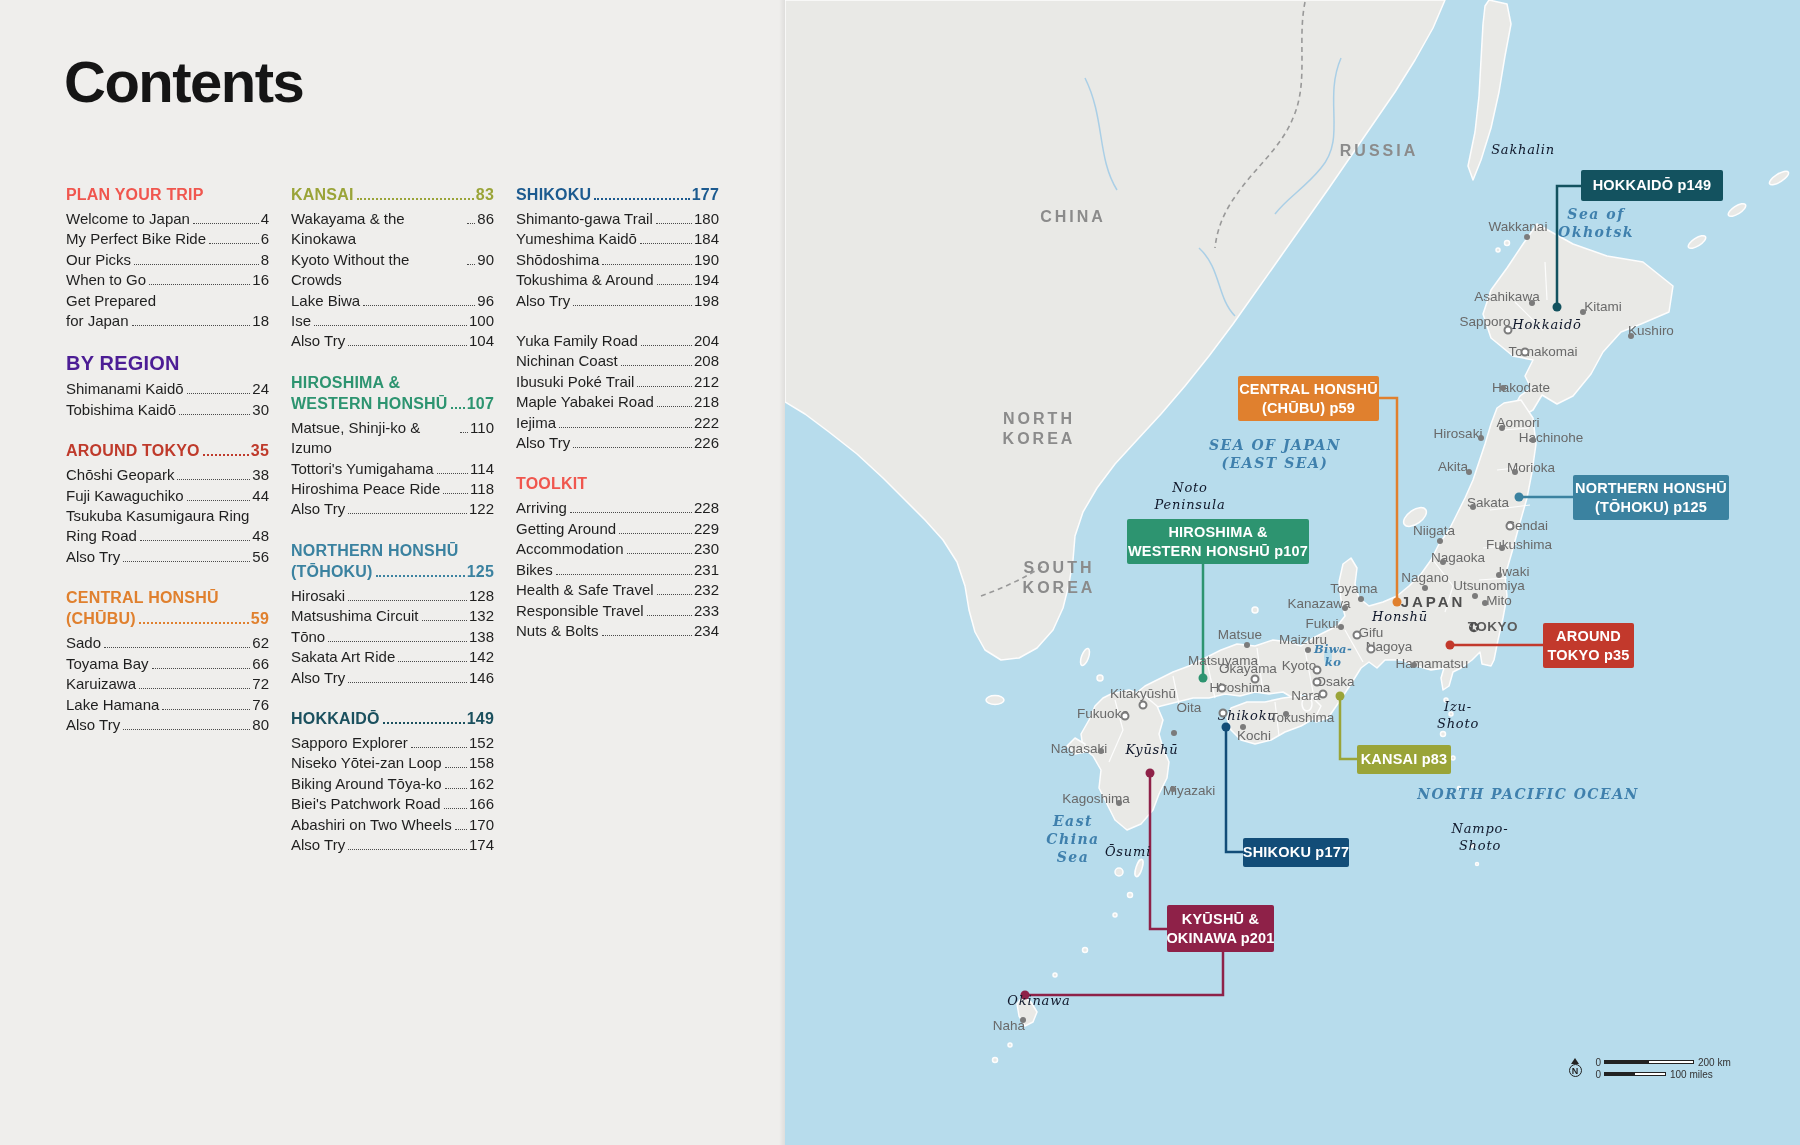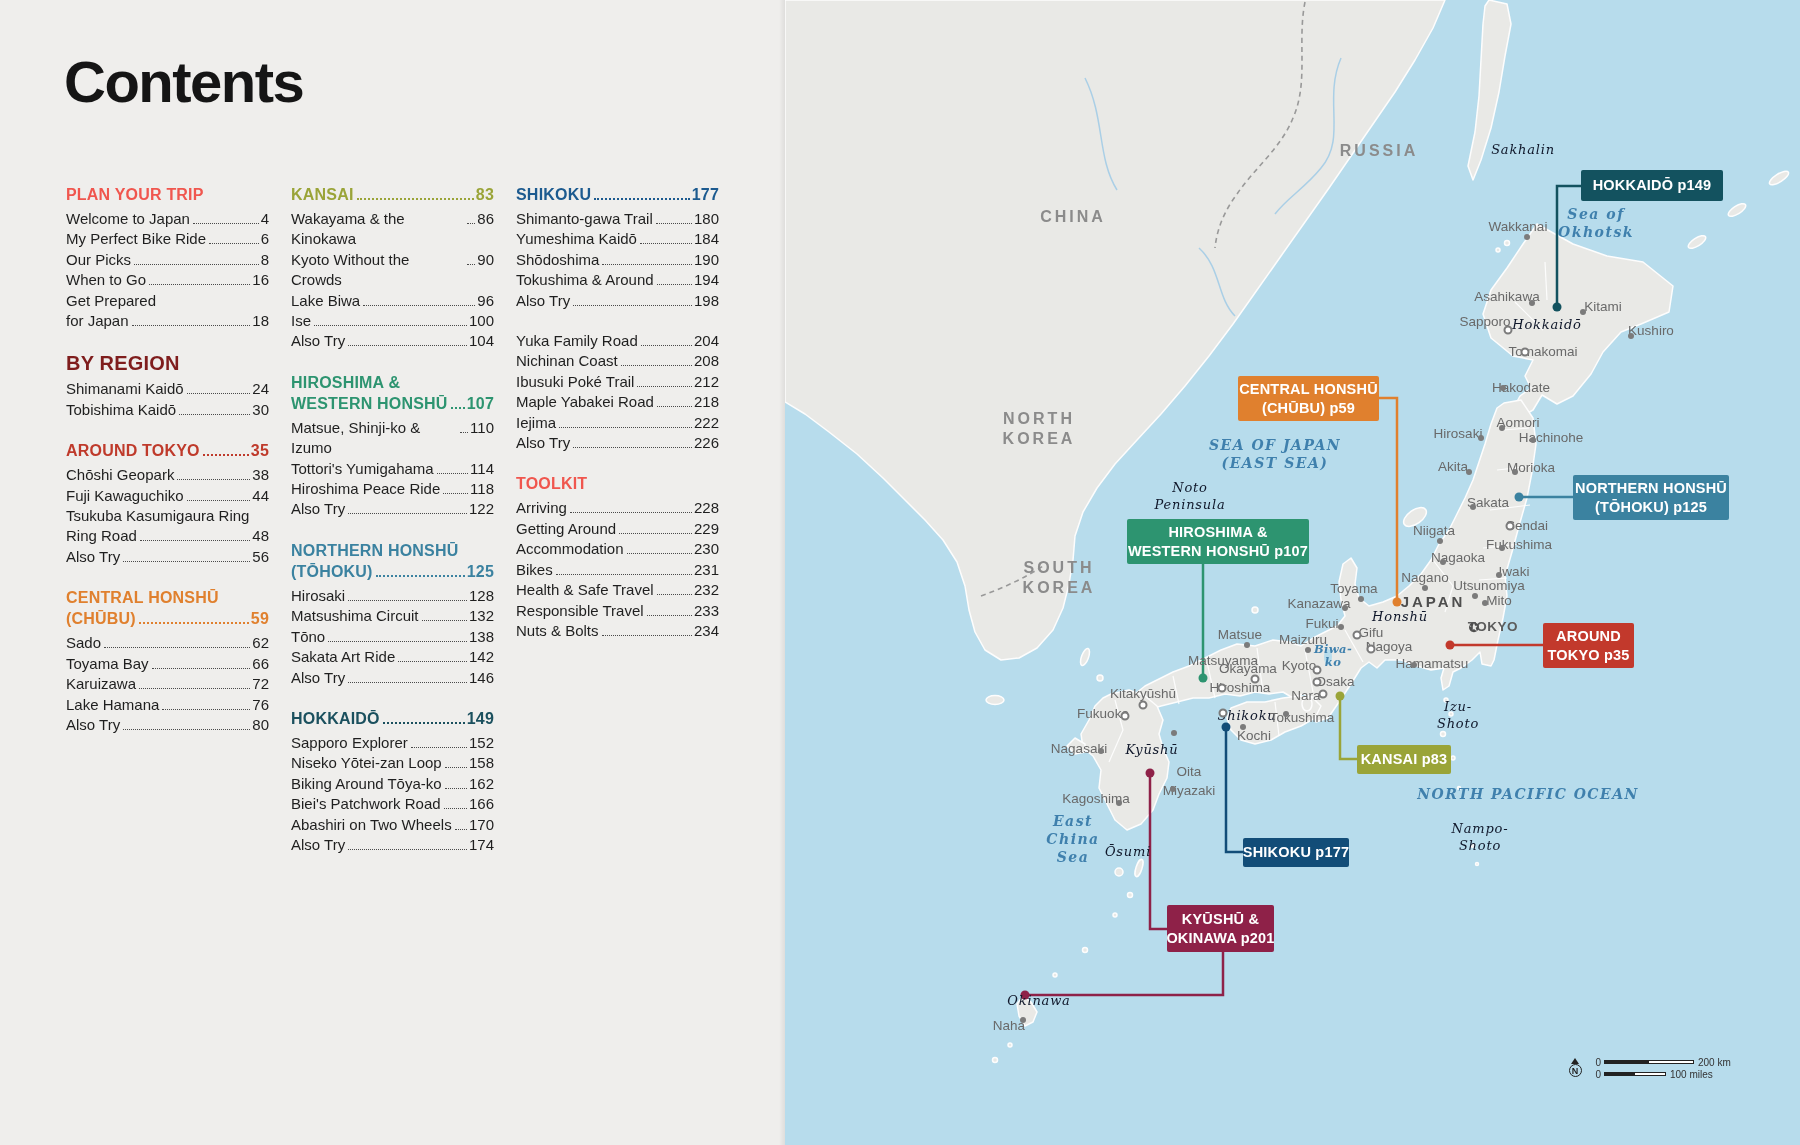--- a/index.html
+++ b/index.html
@@ -102,21 +102,21 @@
         <div class="toc-item">
           <div class="toc-row">Get Prepared</div>
           <div class="toc-row">
             <div>for Japan</div>
             <div class="dots"></div>
             <div>18</div>
           </div>
         </div>
       </div>
       <div class="toc-section">
-        <div class="toc-heading large" style="color: #7f1d1d;">
+        <div class="toc-heading large" style="color: #4c1d95;">
           <div class="toc-hline">BY REGION</div>
         </div>
         <div class="toc-item">
           <div class="toc-row">
             <div>Shimanami Kaidō</div>
             <div class="dots"></div>
             <div>24</div>
           </div>
         </div>
         <div class="toc-item">
@@ -760,21 +760,21 @@
       <div class="map-label city" style="left: 438px; top: 661px;">Matsuyama</div>
       <div class="cring" style="left: 438px; top: 713px;"></div>
       <div class="map-label city" style="left: 517px; top: 718px;">Tokushima</div>
       <div class="cdot" style="left: 501px; top: 714px;"></div>
       <div class="map-label city" style="left: 469px; top: 736px;">Kochi</div>
       <div class="cdot" style="left: 458px; top: 727px;"></div>
       <div class="map-label city" style="left: 358px; top: 694px;">Kitakyūshū</div>
       <div class="cring" style="left: 358px; top: 705px;"></div>
       <div class="map-label city" style="left: 318px; top: 714px;">Fukuoka</div>
       <div class="cring" style="left: 340px; top: 716px;"></div>
-      <div class="map-label city" style="left: 404px; top: 772px;">Oita</div>
+      <div class="map-label city" style="left: 404px; top: 708px;">Oita</div>
       <div class="cdot" style="left: 389px; top: 733px;"></div>
       <div class="map-label city" style="left: 294px; top: 749px;">Nagasaki</div>
       <div class="cdot" style="left: 316px; top: 751px;"></div>
       <div class="map-label city" style="left: 404px; top: 791px;">Miyazaki</div>
       <div class="cdot" style="left: 388px; top: 789px;"></div>
       <div class="map-label city" style="left: 311px; top: 799px;">Kagoshima</div>
       <div class="cdot" style="left: 334px; top: 803px;"></div>
       <div class="map-label city" style="left: 224px; top: 1026px;">Naha</div>
       <div class="cdot" style="left: 238px; top: 1020px;"></div>
       <div class="callout" style="left: 796px; top: 170px; width: 142px; height: 31px; background: rgb(19, 82, 95);">

